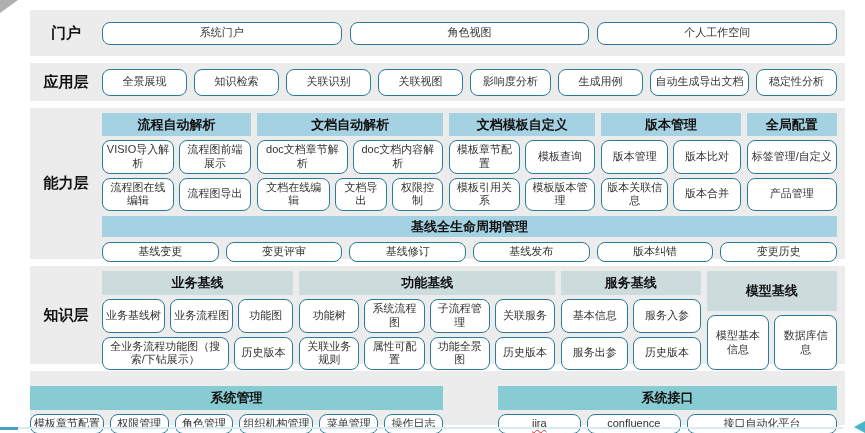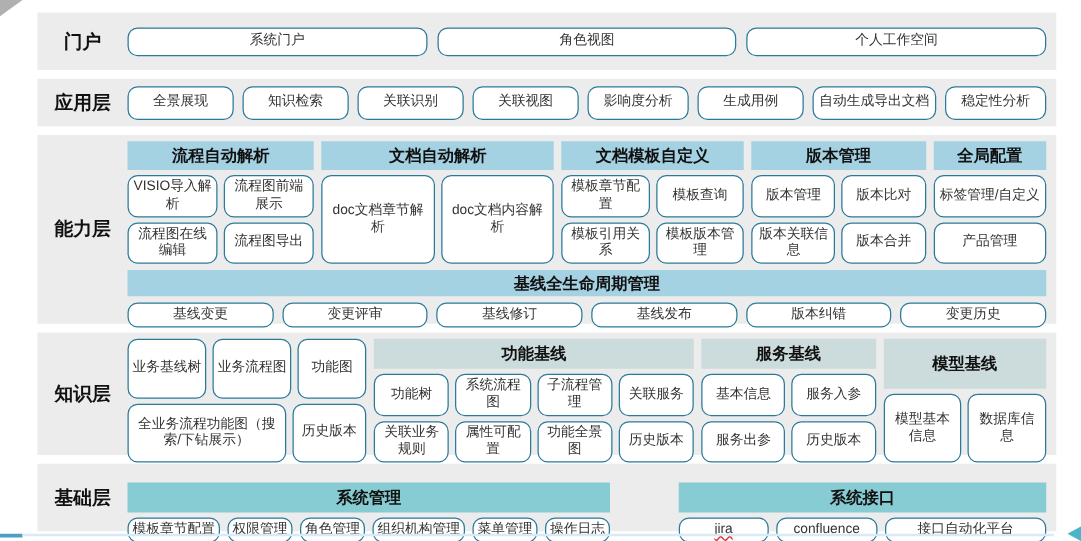--- a/index.html
+++ b/index.html
@@ -78,20 +78,25 @@
           <div class="btn">流程图导出</div>
         </div>
       </div>
 
       <div class="col" style="flex:187">
         <div class="hdr hdr-blue" style="height:23px">文档自动解析</div>
         <div class="row" style="min-height:33px">
           <div class="btn">doc文档章节解析</div>
           <div class="btn">doc文档内容解析</div>
         </div>
+        <div class="row" style="min-height:26px">
+          <div class="btn" style="flex:1.5">文档在线编辑</div>
+          <div class="btn">文档导出</div>
+          <div class="btn">权限控制</div>
+        </div>
       </div>
 
       <div class="col" style="flex:147">
         <div class="hdr hdr-blue" style="height:23px">文档模板自定义</div>
         <div class="row" style="min-height:33px">
           <div class="btn">模板章节配置</div>
           <div class="btn">模板查询</div>
         </div>
         <div class="row" style="min-height:26px">
           <div class="btn">模板引用关系</div>
@@ -132,20 +137,21 @@
     </div>
   </div>
 </div>
 
 <div class="band" style="top:266px;height:98px">
   <div class="band-label">知识层</div>
   <div class="band-content">
     <div style="display:flex;gap:6px;flex:1">
 
       <div class="col" style="flex:192">
+        <div class="hdr hdr-gray" style="height:24px">业务基线</div>
         <div class="row" style="min-height:27px">
           <div class="btn">业务基线树</div>
           <div class="btn">业务流程图</div>
           <div class="btn" style="flex:0.85">功能图</div>
         </div>
         <div class="row" style="min-height:29px">
           <div class="btn" style="flex:2.3">全业务流程功能图（搜索/下钻展示）</div>
           <div class="btn">历史版本</div>
         </div>
       </div>
@@ -183,21 +189,20 @@
         <div class="row" style="min-height:27px">
           <div class="btn">模型基本信息</div>
           <div class="btn">数据库信息</div>
         </div>
       </div>
     </div>
   </div>
 </div>
 
 <div class="band" style="top:371px;height:54px">
-  <div class="band-label">基础层</div>
   <div class="band-content" style="justify-content:center">
     <div style="display:flex;flex:1;gap:55px">
       <div class="col" style="flex:375;gap:4px">
         <div class="hdr hdr-teal" style="height:24px">系统管理</div>
         <div class="row" style="height:24px;gap:6px">
           <div class="btn nowrap">模板章节配置</div>
           <div class="btn nowrap">权限管理</div>
           <div class="btn nowrap">角色管理</div>
           <div class="btn nowrap" style="flex:1.2">组织机构管理</div>
           <div class="btn nowrap">菜单管理</div>

